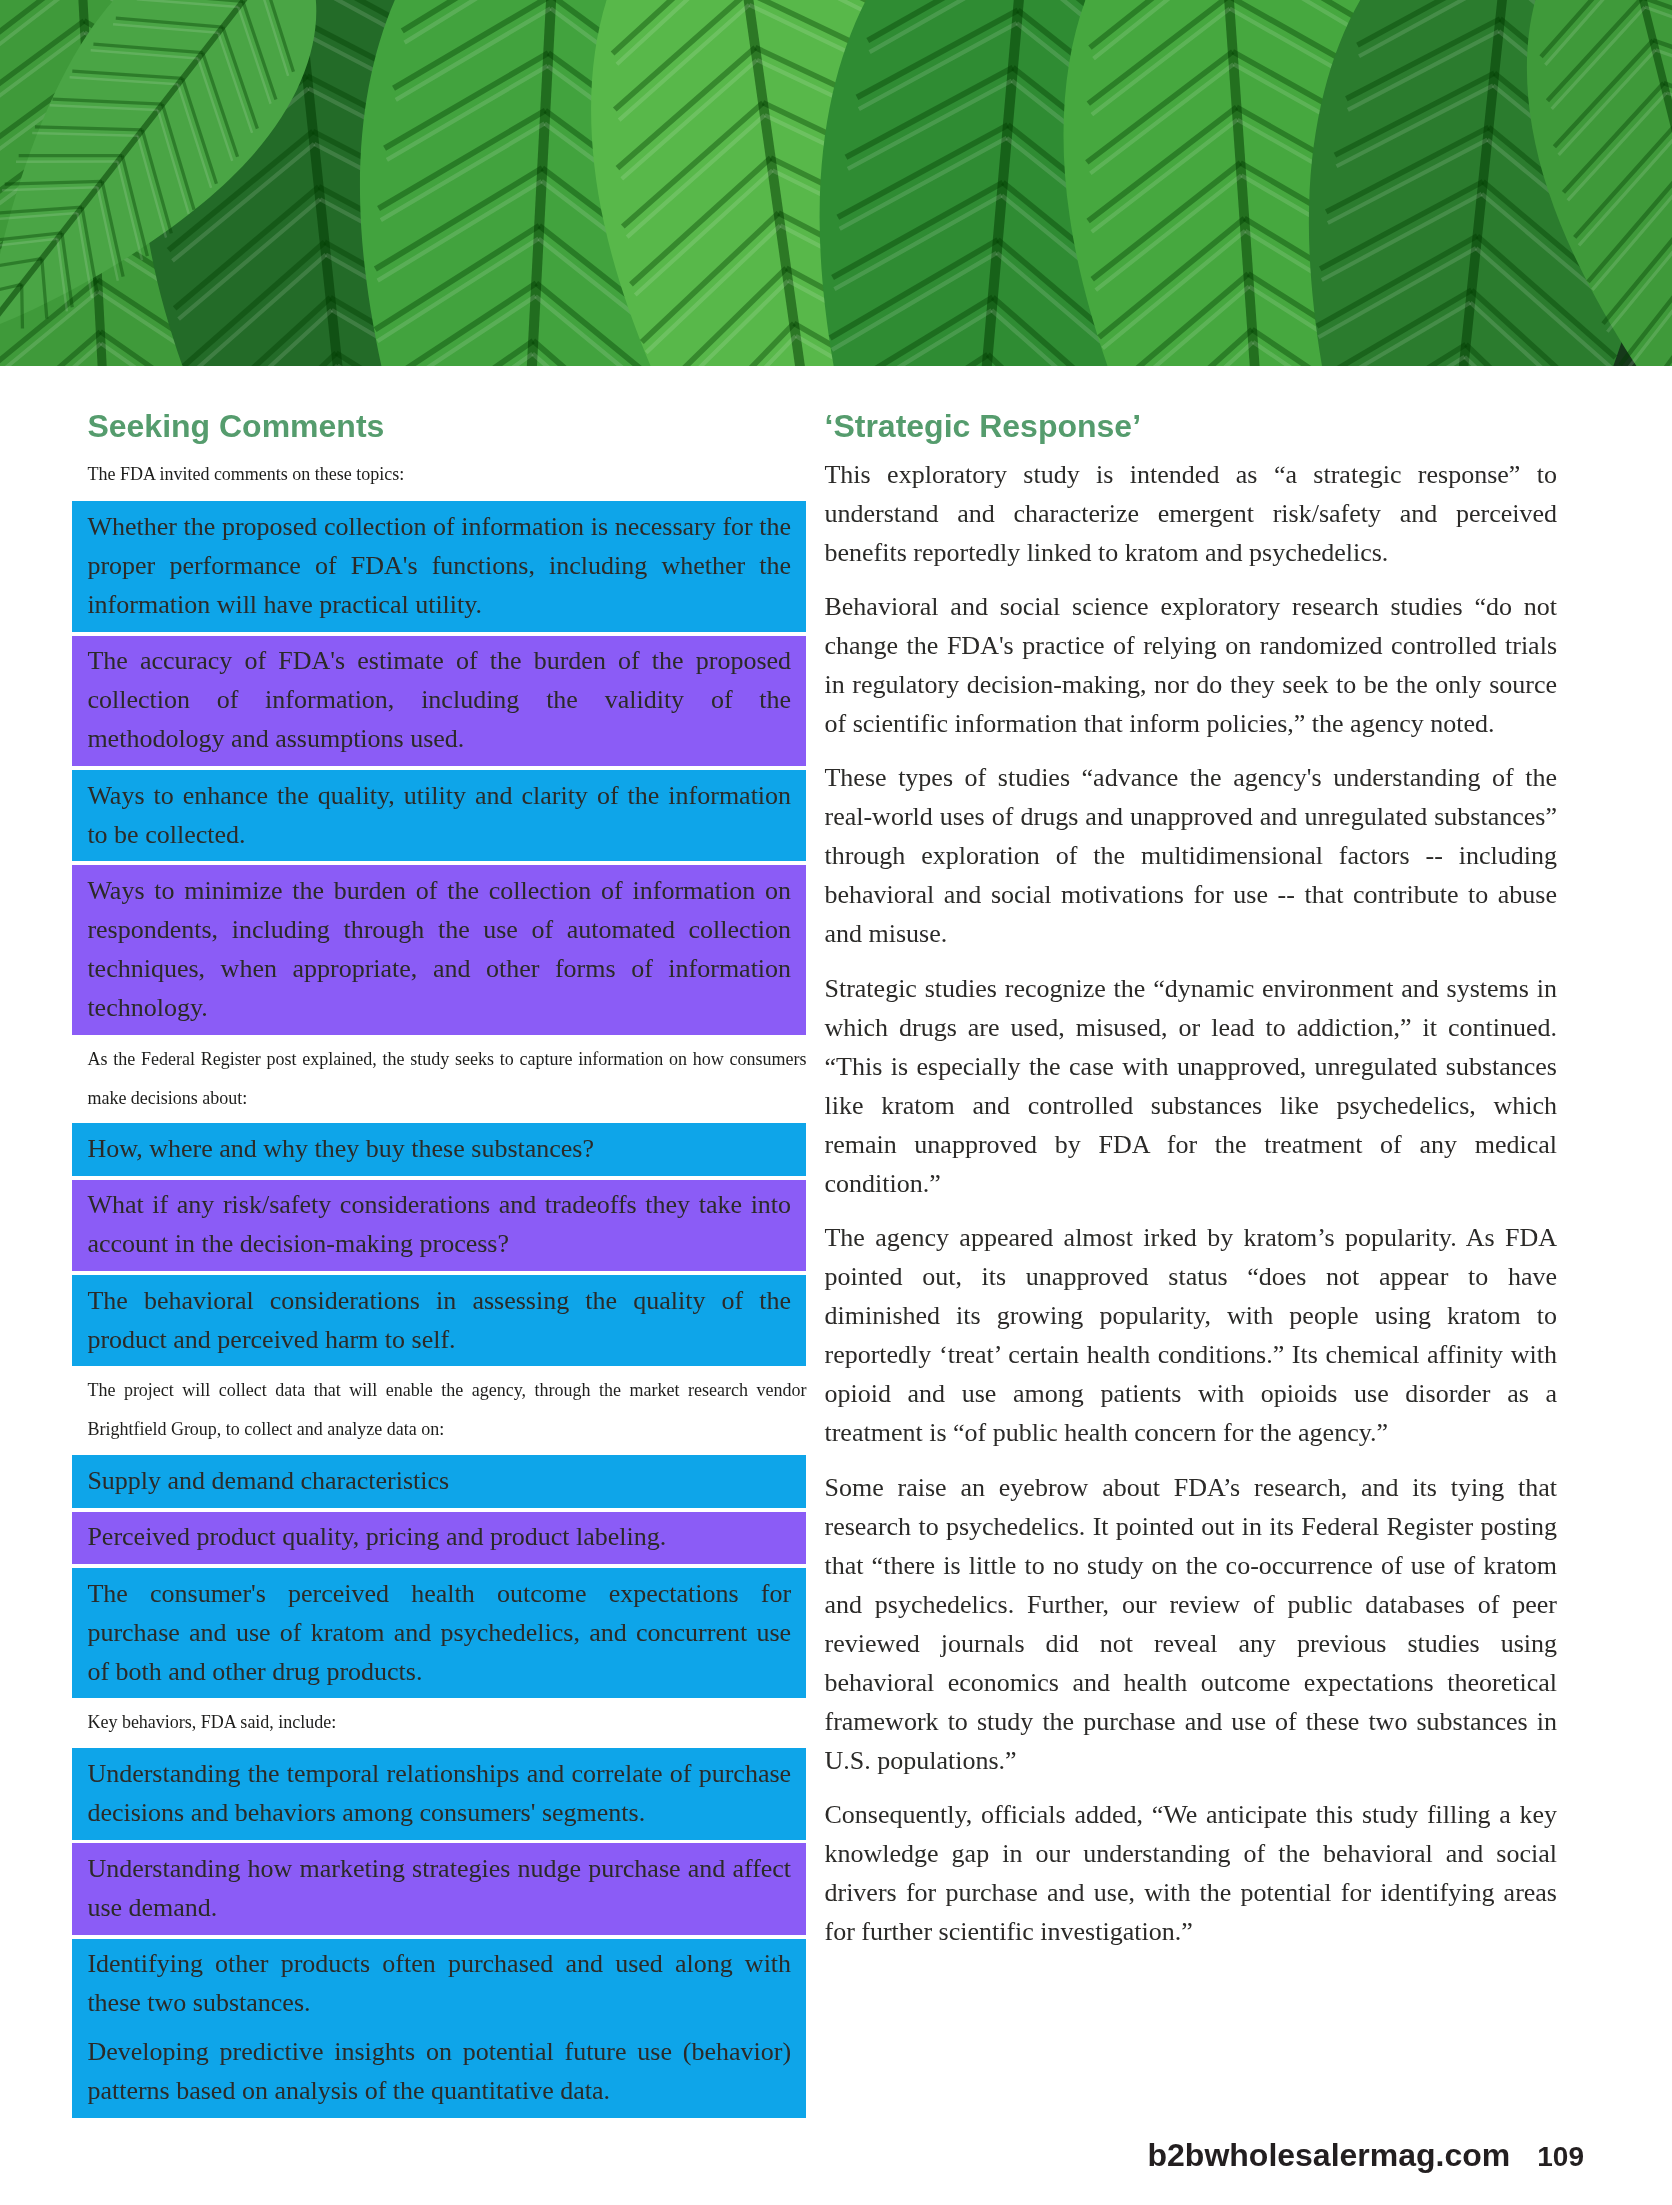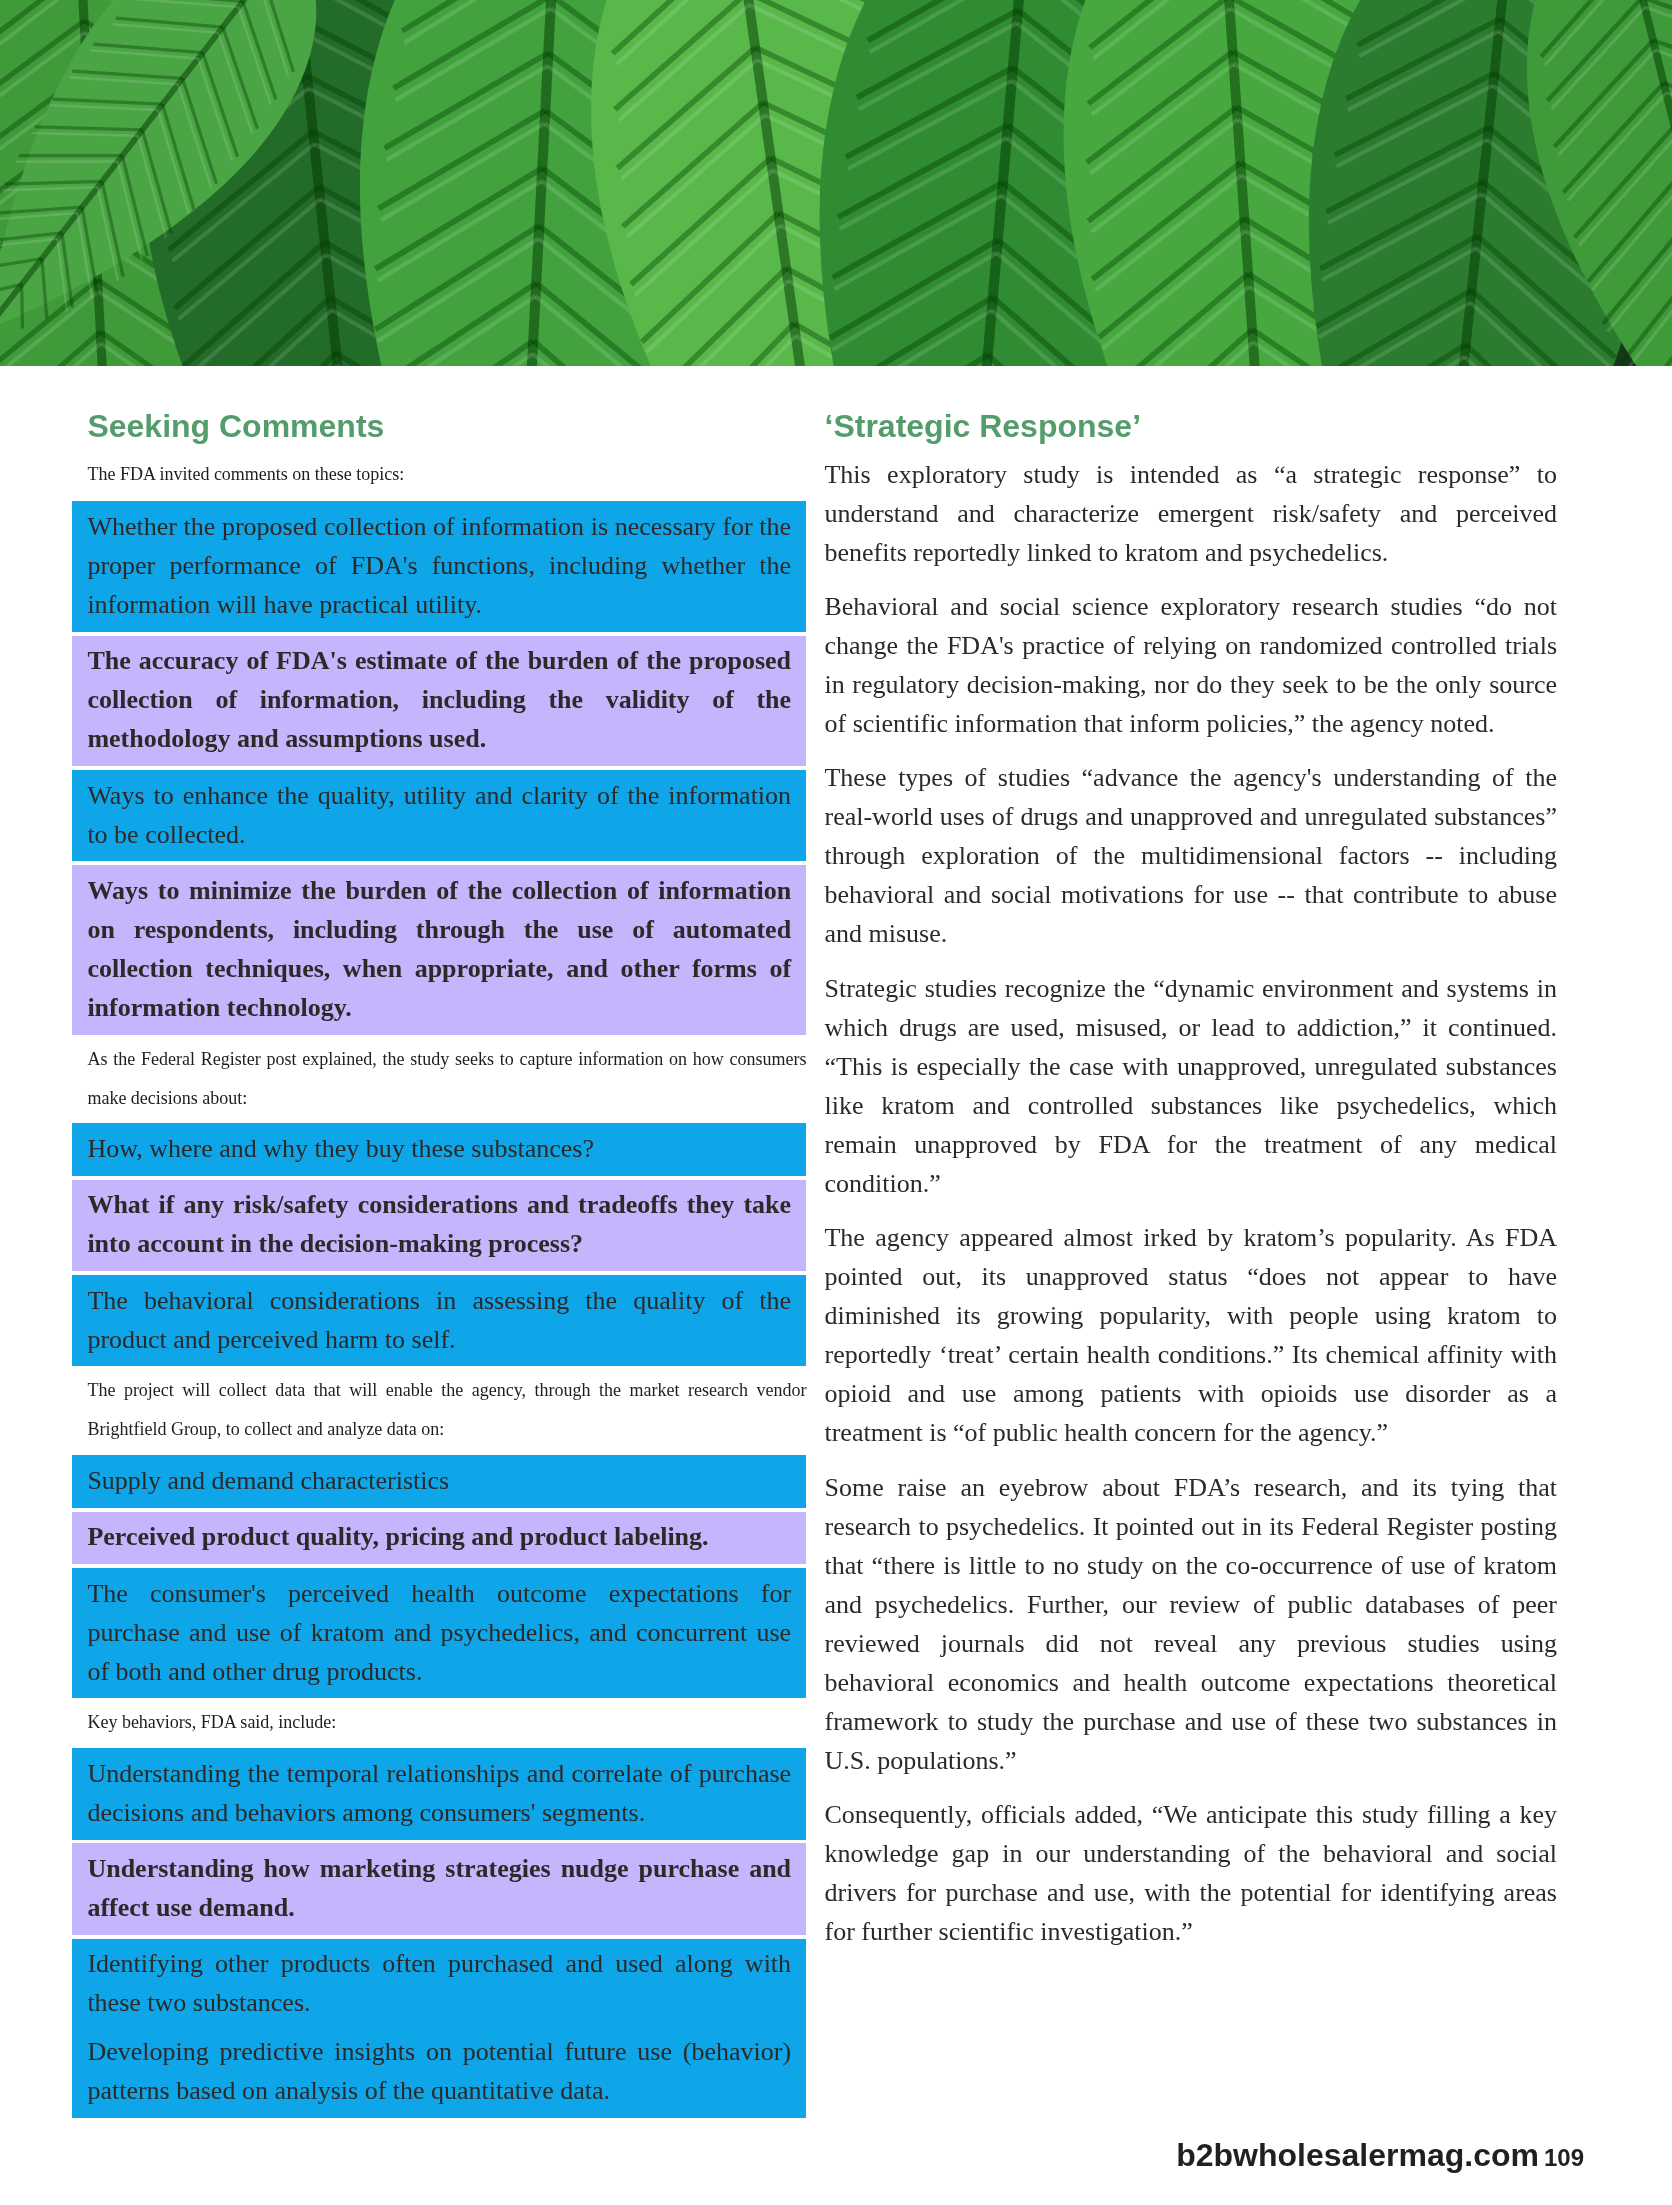--- a/index.html
+++ b/index.html
@@ -55,39 +55,39 @@
   .hl{
     font-size:26px;
     line-height:39px;
     text-align:justify;
     padding:5.8px 15.4px 7.7px 15.4px;
     margin:0 0 3.8px 0;
   }
   .hl p{margin:0;}
   .hl p + p{margin-top:9.6px;}
   .hl-green{background:#0ea5e9;font-family:Liberation Serif, serif;}
-  .hl-pink{background:#c4b5fd;font-weight:bold;}
+  .hl-pink{background:#8b5cf6;}
   
   .body-p{
     font-size:26px;
     line-height:39px;
     text-align:justify;
     margin:0 0 15.4px 0;
   }
   
   .footer{
     position:absolute;
     top:2137px;
     right:89px;
     font-family:"Liberation Sans", sans-serif;
     color:#231f20;
     white-space:nowrap;
   }
   .footer .site{font-weight:bold;font-size:32px;}
-  .footer .pageno{font-weight:bold;font-size:24px;margin-left:5px;}
+  .footer .pageno{font-weight:bold;font-size:28px;margin-left:27px;}
 </style>
 </head>
 <body>
 
 <div class="page">
 
   <div class="hero">
     <svg width="1673" height="366" viewBox="0 0 1741 381" xmlns="http://www.w3.org/2000/svg">
       <rect width="1741" height="381" fill="#16391a"></rect>
       <defs>

